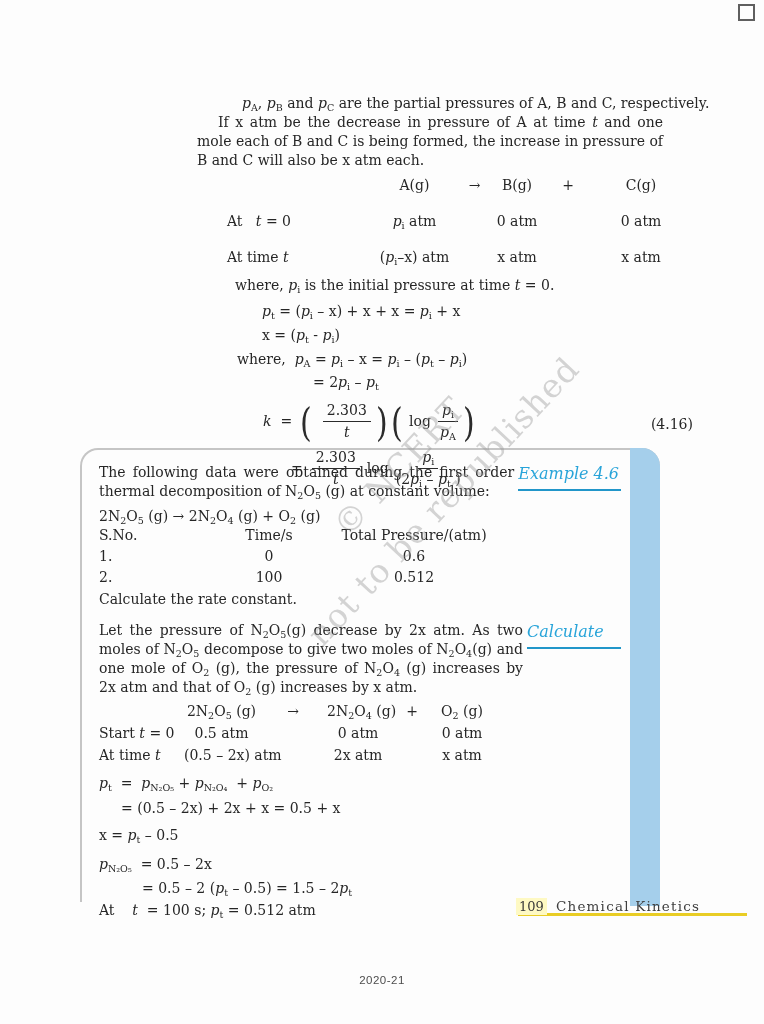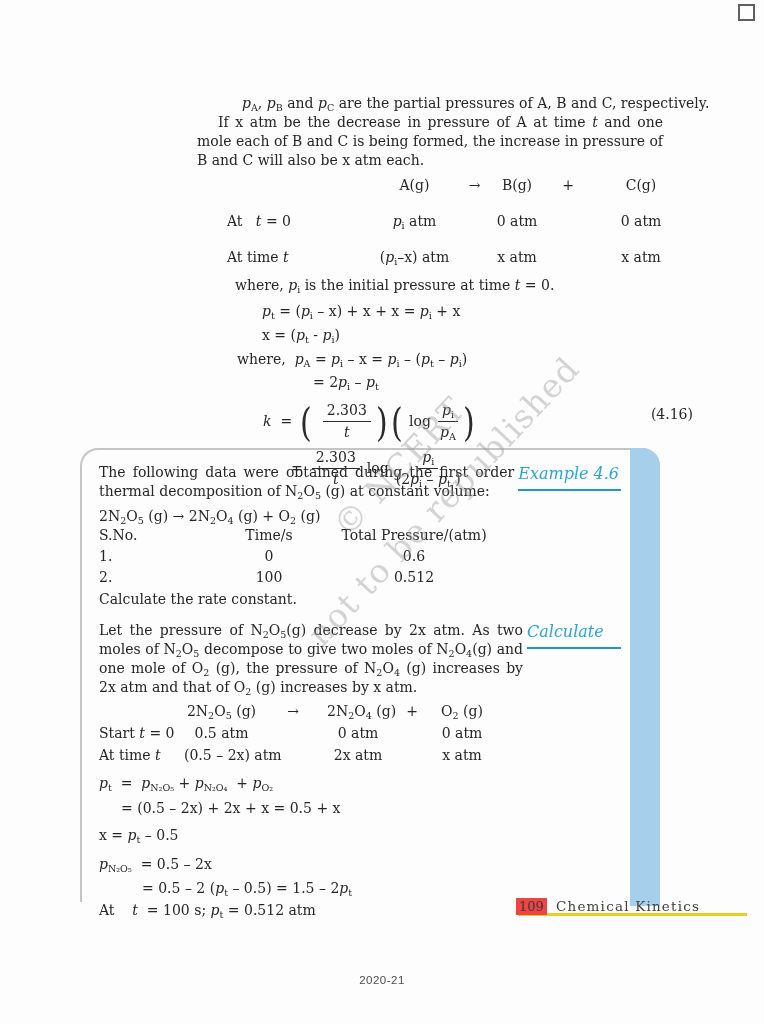--- a/index.html
+++ b/index.html
@@ -30,21 +30,21 @@
   .eq3{margin-top:5px;padding-left:40px;}
   .eq4{margin-top:4px;padding-left:116px;}
   .eqk{margin-top:9px;padding-left:66px;display:flex;align-items:center;position:relative;}
   .eqk2{margin-top:6px;padding-left:88px;display:flex;align-items:center;}
   .frac{display:inline-flex;flex-direction:column;align-items:center;vertical-align:middle;margin:0 3px;}
   .frac .num{display:block;padding:0 4px 1px;border-bottom:1px solid #2b2b2b;text-align:center;white-space:nowrap;}
   .frac .den{display:block;padding-top:1px;text-align:center;white-space:nowrap;}
   .bigp{font-size:40px;font-weight:400;line-height:0.8;display:inline-block;transform:scaleX(.75);color:#2b2b2b;}
   .eq-op{margin:0 6px;}
   .eq-log{margin:0 4px;}
-  .eq-tag{position:absolute;right:-18px;top:4px;}
+  .eq-tag{position:absolute;right:-18px;top:14px;}
 
   
   .example-box{position:absolute;left:80px;top:448px;width:576px;height:452px;z-index:2;
                border:2px solid #c5c5c5;border-bottom:none;border-radius:18px 18px 0 0;background:transparent;}
   .blue-bar{position:absolute;top:-2px;right:-2px;width:30px;height:458px;background:#a5cfeb;border-radius:0 18px 0 0;}
   .box-content{position:absolute;left:17px;top:13px;width:522px;z-index:3;}
   .ex-row{display:flex;align-items:flex-start;}
   .ex-para{width:438px;text-align:justify;}
   .side-label-wrap{margin-left:4px;padding-top:1px;}
   .side-label{display:inline-block;color:#28a4d9;font-style:italic;font-size:16px;line-height:20px;
@@ -61,21 +61,21 @@
   .step{white-space:nowrap;}
   .s1{margin-top:9px;}
   .s2{margin-top:6px;padding-left:22px;}
   .s3{margin-top:8px;}
   .s4{margin-top:10px;}
   .s5{margin-top:5px;padding-left:43px;}
   .s6{margin-top:3px;}
 
   
   .footer-rule{position:absolute;left:518px;top:913px;width:229px;height:3px;background:#e9cd25;z-index:2;}
-  .page-badge{position:absolute;left:516px;top:898px;width:31px;height:17px;background:#ef4444;
+  .page-badge{position:absolute;left:516px;top:898px;width:31px;height:17px;background:#fef9c3;
               color:#3a3a3a;font-size:13px;line-height:17px;text-align:center;z-index:3;}
   .chapter-title{position:absolute;left:556px;top:897px;font-size:13.5px;color:#3f3f3f;letter-spacing:1.2px;z-index:3;}
   .year-mark{position:absolute;left:0;right:0;top:971px;text-align:center;
              font-family:Liberation Sans, sans-serif;font-size:11.5px;color:#4d4d4d;letter-spacing:.5px;}
 </style>
 </head>
 <body>
 
 <div class="page">
 

